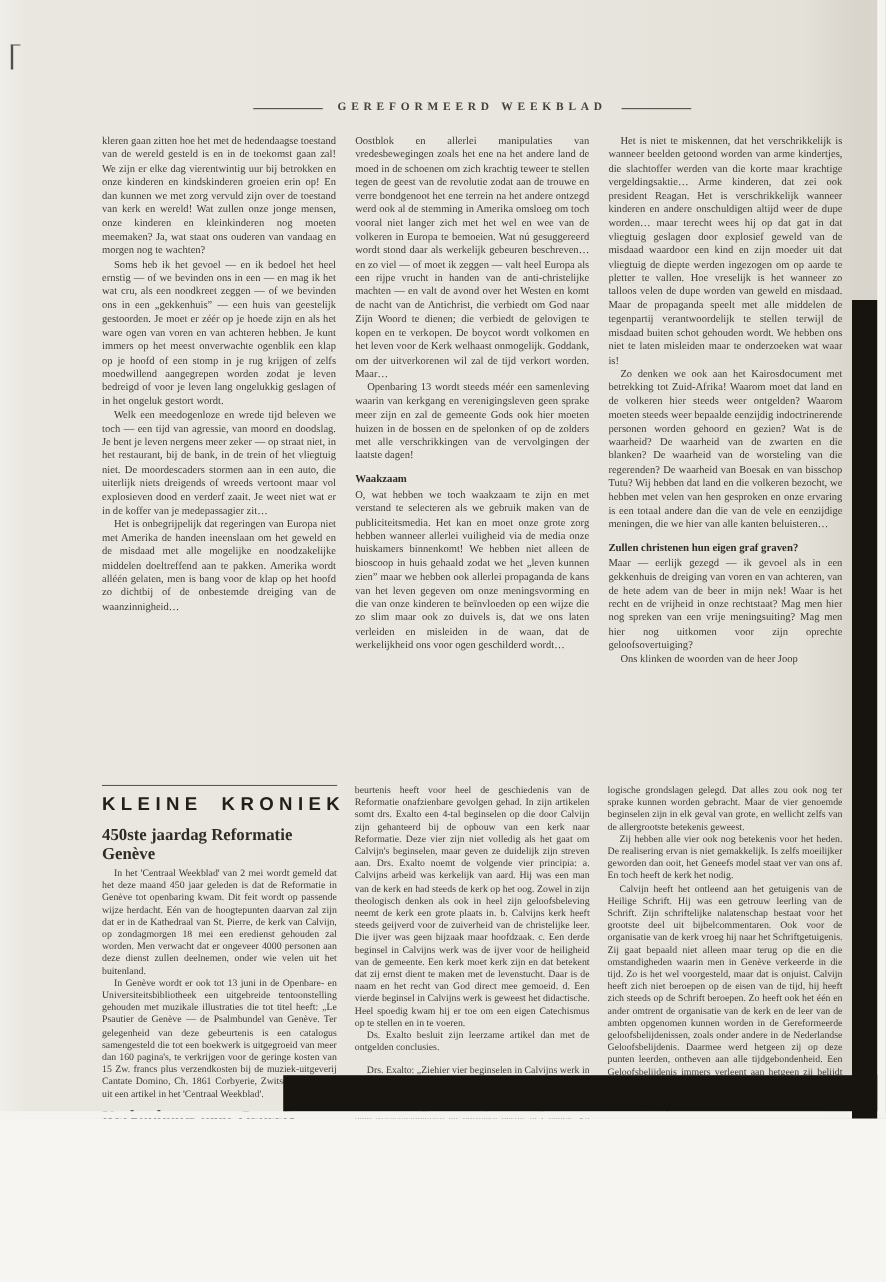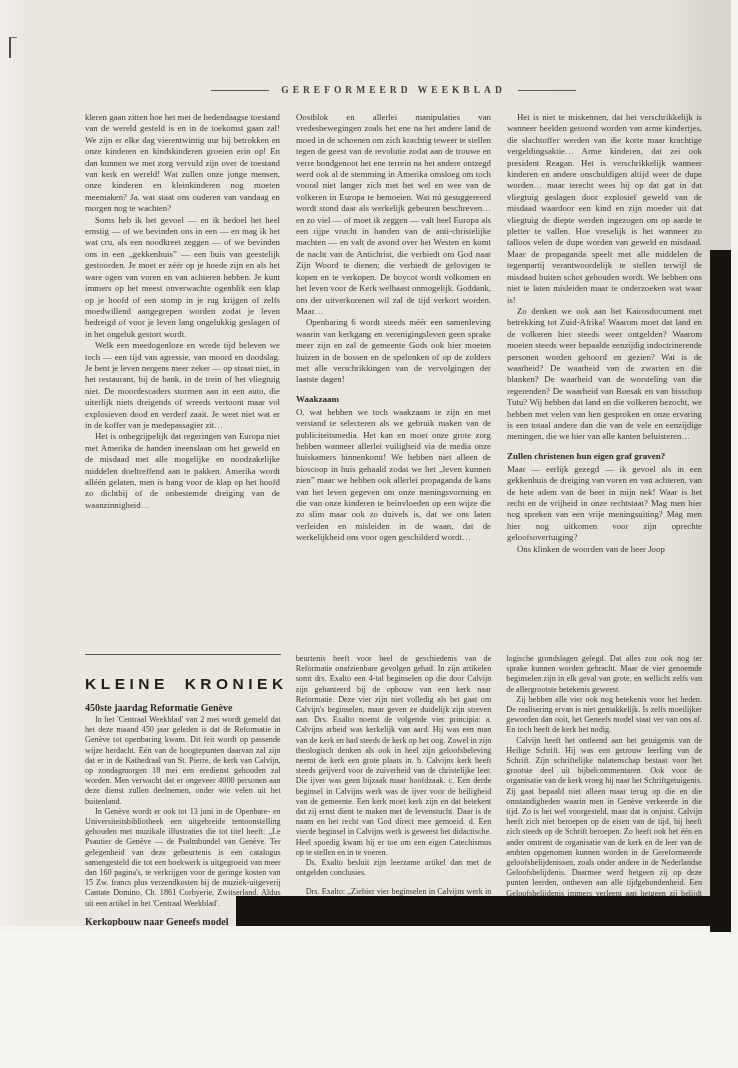--- a/index.html
+++ b/index.html
@@ -44,29 +44,29 @@
   }
   .top-section .para { font-size: 8.8px; line-height: 11.4px; }
   .noindent { text-indent: 0 !important; }
   .gap { margin-top: 9px; }
   .subhead { margin: 8px 0 3px; font-weight: bold; color: #2f2c28; }
   .top-section .subhead { font-size: 9px; }
 
   .kroniek { margin-top: 12px; }
   .kroniek-columns { height: 352px; overflow: hidden; }
   .kroniek-title {
-    margin: 0 0 9px; padding-top: 20px;
+    margin: 0 0 9px; padding-top: 7px;
     border-top: 1px solid #5b5853;
     font-family: "Liberation Sans", sans-serif;
     font-size: 15.5px; font-weight: bold;
     letter-spacing: 4.5px; word-spacing: 7px;
     color: #232019; white-space: nowrap;
   }
   .kroniek .para { font-size: 8.2px; line-height: 10.2px; }
-  .kroniek .subhead { font-size: 10px; margin: 7px 0 2px; }
+  .kroniek .subhead { font-size: 14px; margin: 7px 0 2px; }
   .kroniek .subhead.first { margin-top: 0; }
 
   .page-number {
     position: absolute; left: 91px; top: 1003px;
     font-size: 11px; color: #3b3833; font-family: Liberation Serif, serif;
   }
 
   .shadow-right {
     position: absolute; top: 250px; right: 7px;
     width: 21px; height: 812px; background: #171410;
@@ -97,21 +97,21 @@
 
       <div class="col">
         <p class="para noindent">kleren gaan zitten hoe het met de hedendaagse toestand van de wereld gesteld is en in de toekomst gaan zal! We zijn er elke dag vierentwintig uur bij betrokken en onze kinderen en kindskinderen groeien erin op! En dan kunnen we met zorg vervuld zijn over de toestand van kerk en wereld! Wat zullen onze jonge mensen, onze kinderen en kleinkinderen nog moeten meemaken? Ja, wat staat ons ouderen van vandaag en morgen nog te wachten?</p>
         <p class="para">Soms heb ik het gevoel — en ik bedoel het heel ernstig — of we bevinden ons in een — en mag ik het wat cru, als een noodkreet zeggen — of we bevinden ons in een „gekkenhuis” — een huis van geestelijk gestoorden. Je moet er zéér op je hoede zijn en als het ware ogen van voren en van achteren hebben. Je kunt immers op het meest onverwachte ogenblik een klap op je hoofd of een stomp in je rug krijgen of zelfs moedwillend aangegrepen worden zodat je leven bedreigd of voor je leven lang ongelukkig geslagen of in het ongeluk gestort wordt.</p>
         <p class="para">Welk een meedogenloze en wrede tijd beleven we toch — een tijd van agressie, van moord en doodslag. Je bent je leven nergens meer zeker — op straat niet, in het restaurant, bij de bank, in de trein of het vliegtuig niet. De moordescaders stormen aan in een auto, die uiterlijk niets dreigends of wreeds vertoont maar vol explosieven dood en verderf zaait. Je weet niet wat er in de koffer van je medepassagier zit…</p>
         <p class="para">Het is onbegrijpelijk dat regeringen van Europa niet met Amerika de handen ineenslaan om het geweld en de misdaad met alle mogelijke en noodzakelijke middelen doeltreffend aan te pakken. Amerika wordt alléén gelaten, men is bang voor de klap op het hoofd zo dichtbij of de onbestemde dreiging van de waanzinnigheid…</p>
       </div>
 
       <div class="col">
         <p class="para noindent">Oostblok en allerlei manipulaties van vredesbewegingen zoals het ene na het andere land de moed in de schoenen om zich krachtig teweer te stellen tegen de geest van de revolutie zodat aan de trouwe en verre bondgenoot het ene terrein na het andere ontzegd werd ook al de stemming in Amerika omsloeg om toch vooral niet langer zich met het wel en wee van de volkeren in Europa te bemoeien. Wat nú gesuggereerd wordt stond daar als werkelijk gebeuren beschreven… en zo viel — of moet ik zeggen — valt heel Europa als een rijpe vrucht in handen van de anti-christelijke machten — en valt de avond over het Westen en komt de nacht van de Antichrist, die verbiedt om God naar Zijn Woord te dienen; die verbiedt de gelovigen te kopen en te verkopen. De boycot wordt volkomen en het leven voor de Kerk welhaast onmogelijk. Goddank, om der uitverkorenen wil zal de tijd verkort worden. Maar…</p>
-        <p class="para">Openbaring 6 wordt steeds méér een samenleving waarin van kerkgang en verenigingsleven geen sprake meer zijn en zal de gemeente Gods ook hier moeten huizen in de bossen en de spelonken of op de zolders met alle verschrikkingen van de vervolgingen der laatste dagen!</p>
+        <p class="para">Openbaring 13 wordt steeds méér een samenleving waarin van kerkgang en verenigingsleven geen sprake meer zijn en zal de gemeente Gods ook hier moeten huizen in de bossen en de spelonken of op de zolders met alle verschrikkingen van de vervolgingen der laatste dagen!</p>
         <h3 class="subhead">Waakzaam</h3>
         <p class="para noindent">O, wat hebben we toch waakzaam te zijn en met verstand te selecteren als we gebruik maken van de publiciteitsmedia. Het kan en moet onze grote zorg hebben wanneer allerlei vuiligheid via de media onze huiskamers binnenkomt! We hebben niet alleen de bioscoop in huis gehaald zodat we het „leven kunnen zien” maar we hebben ook allerlei propaganda de kans van het leven gegeven om onze meningsvorming en die van onze kinderen te beïnvloeden op een wijze die zo slim maar ook zo duivels is, dat we ons laten verleiden en misleiden in de waan, dat de werkelijkheid ons voor ogen geschilderd wordt…</p>
       </div>
 
       <div class="col">
         <p class="para">Het is niet te miskennen, dat het verschrikkelijk is wanneer beelden getoond worden van arme kindertjes, die slachtoffer werden van die korte maar krachtige vergeldingsaktie… Arme kinderen, dat zei ook president Reagan. Het is verschrikkelijk wanneer kinderen en andere onschuldigen altijd weer de dupe worden… maar terecht wees hij op dat gat in dat vliegtuig geslagen door explosief geweld van de misdaad waardoor een kind en zijn moeder uit dat vliegtuig de diepte werden ingezogen om op aarde te pletter te vallen. Hoe vreselijk is het wanneer zo talloos velen de dupe worden van geweld en misdaad. Maar de propaganda speelt met alle middelen de tegenpartij verantwoordelijk te stellen terwijl de misdaad buiten schot gehouden wordt. We hebben ons niet te laten misleiden maar te onderzoeken wat waar is!</p>
         <p class="para">Zo denken we ook aan het Kairosdocument met betrekking tot Zuid-Afrika! Waarom moet dat land en de volkeren hier steeds weer ontgelden? Waarom moeten steeds weer bepaalde eenzijdig indoctrinerende personen worden gehoord en gezien? Wat is de waarheid? De waarheid van de zwarten en die blanken? De waarheid van de worsteling van die regerenden? De waarheid van Boesak en van bisschop Tutu? Wij hebben dat land en die volkeren bezocht, we hebben met velen van hen gesproken en onze ervaring is een totaal andere dan die van de vele en eenzijdige meningen, die we hier van alle kanten beluisteren…</p>
         <h3 class="subhead">Zullen christenen hun eigen graf graven?</h3>
         <p class="para noindent">Maar — eerlijk gezegd — ik gevoel als in een gekkenhuis de dreiging van voren en van achteren, van de hete adem van de beer in mijn nek! Waar is het recht en de vrijheid in onze rechtstaat? Mag men hier nog spreken van een vrije meningsuiting? Mag men hier nog uitkomen voor zijn oprechte geloofsovertuiging?</p>
         <p class="para">Ons klinken de woorden van de heer Joop</p>

